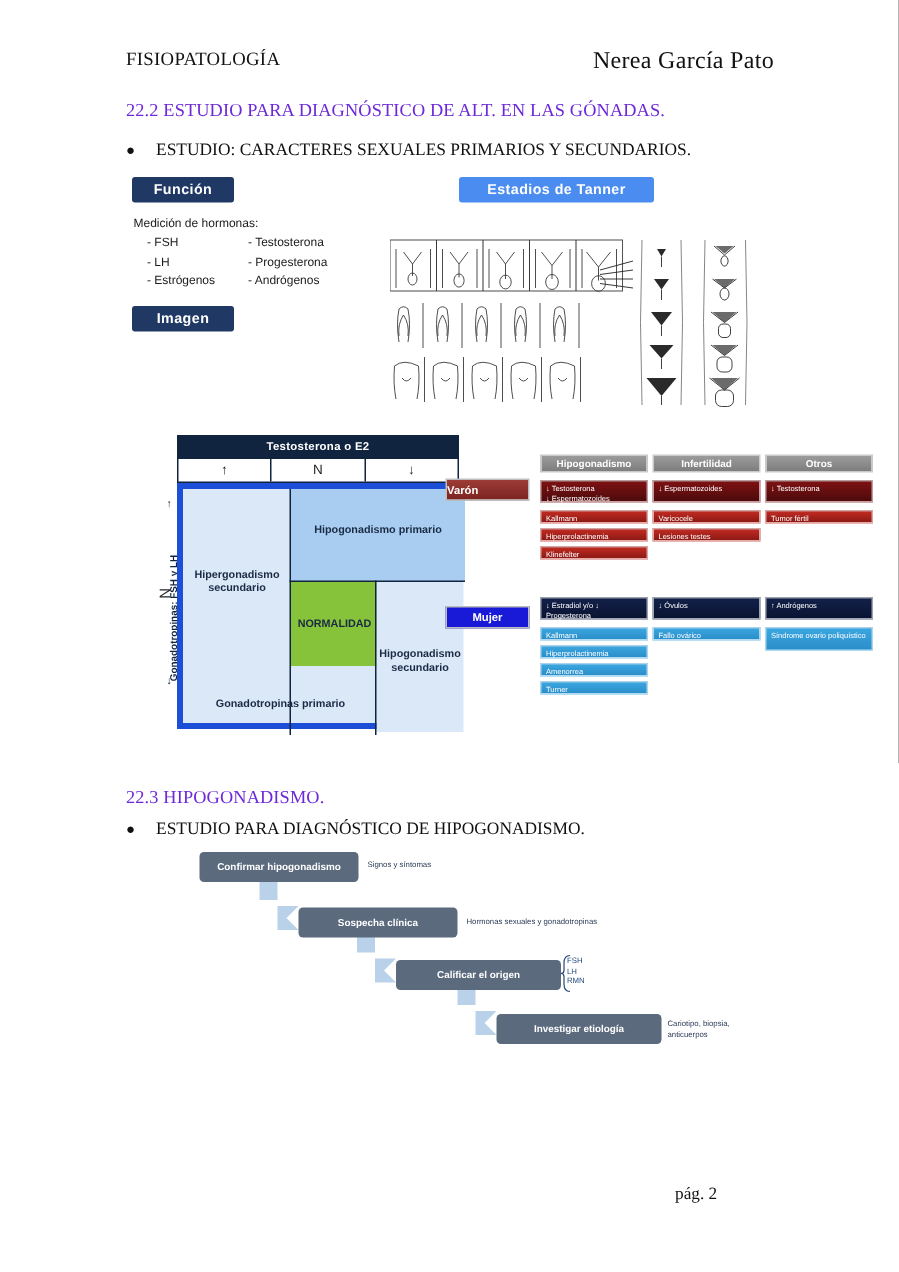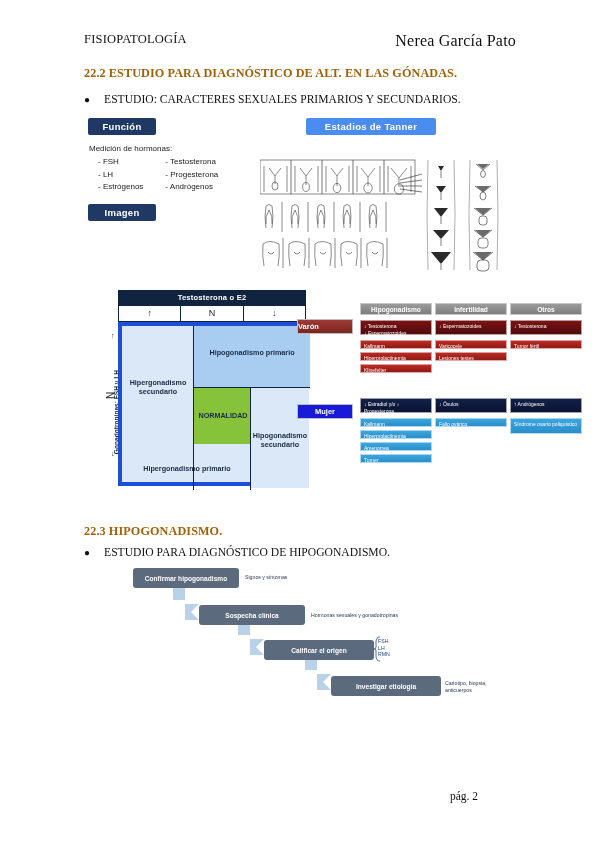--- a/index.html
+++ b/index.html
@@ -6,21 +6,21 @@
   body{font-family:"Liberation Serif", serif;}
   .page{
     position:relative;width:599px;height:848px;background:#ffffff;margin:0 auto;
     overflow:hidden;
   }
   
   .hdr{position:absolute;left:84px;top:32px;width:432px;display:flex;justify-content:space-between;
        font-size:12.5px;color:#111;letter-spacing:.2px;}
   .hdr .right{font-size:16px;}
   
-  .h2{position:absolute;left:84px;font-weight:bold;font-size:12.2px;color:#a16207;letter-spacing:.1px;}
+  .h2{position:absolute;left:84px;font-weight:normal;font-size:12.2px;color:#6d28d9;letter-spacing:.1px;}
   .bullet-line{position:absolute;left:84px;font-size:11.6px;color:#111;display:flex;gap:14px;align-items:baseline;}
   .bullet-line .dot{font-size:10px;line-height:1;}
   
   .fig1{position:absolute;left:88px;top:118px;width:424px;height:160px;}
   .tagbox{
     display:inline-block;color:#fff;font-family:"Liberation Sans",sans-serif;
     font-size:9.5px;font-weight:bold;text-align:center;letter-spacing:.3px;
     border-radius:2px;
   }
   .tag-funcion{position:absolute;left:0;top:0;width:68px;height:17px;line-height:17px;background:#1f3864;}
@@ -315,21 +315,21 @@
       <div class="q-norm"></div>
       <div style="position:absolute;left:129px;top:62px;width:58px;height:100px;background:#dbe8f7;"></div>
       <div style="position:absolute;left:71px;top:61px;width:117px;height:1px;background:#11243f;"></div>
       <div style="position:absolute;left:71px;top:0;width:1px;height:164px;background:#11243f;"></div>
       <div style="position:absolute;left:128px;top:61px;width:1px;height:103px;background:#11243f;"></div>
 
       <div class="cellTxt" style="left:74px;top:22px;width:112px;">Hipogonadismo primario</div>
       <div class="cellTxt" style="left:2px;top:52px;width:68px;">Hipergonadismo secundario</div>
       <div class="cellTxt" style="left:74px;top:85px;width:54px;">NORMALIDAD</div>
       <div class="cellTxt" style="left:130px;top:105px;width:56px;">Hipogonadismo secundario</div>
-      <div class="cellTxt" style="left:2px;top:138px;width:126px;">Hipergonadismo primario</div>
+      <div class="cellTxt" style="left:2px;top:138px;width:126px;">Gonadotropinas primario</div>
     </div>
   </div>
 
   <div class="fig3">
     <div class="lbl-varon">Varón</div>
     <div class="lbl-mujer">Mujer</div>
 
     <div class="f3head">
       <div>Hipogonadismo</div>
       <div>Infertilidad</div>

